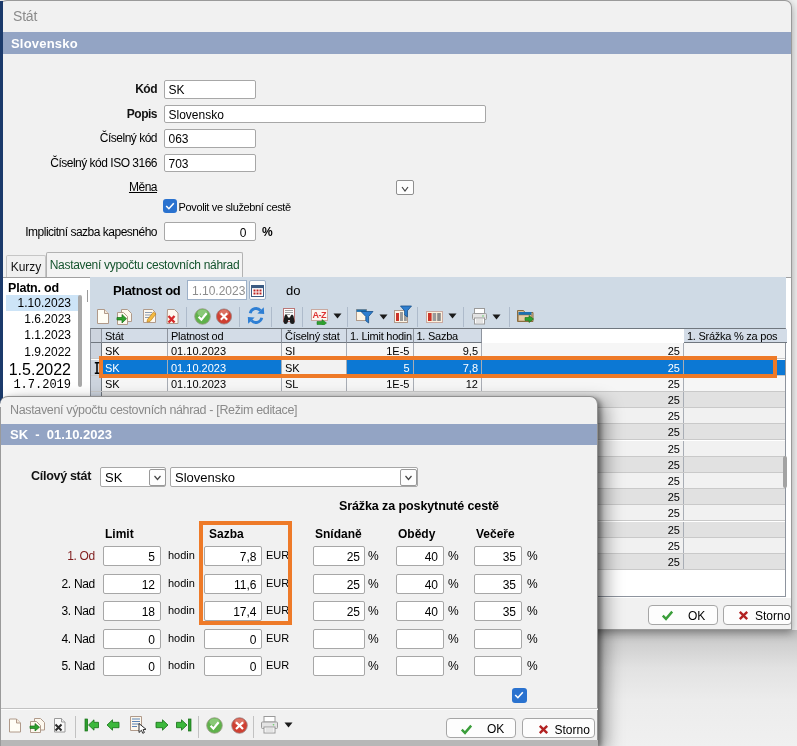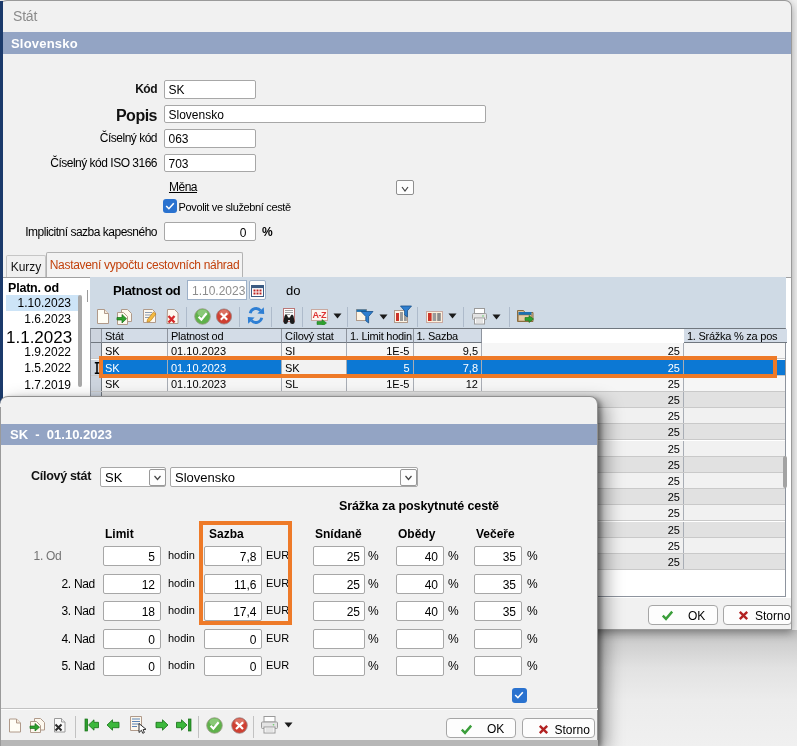--- a/index.html
+++ b/index.html
@@ -26,24 +26,24 @@
 <div class="abs" style="left:0;top:1px;width:3px;height:629px;background:#1b3a6b;z-index:5;"></div>
 
 <div class="abs" id="mainwin" style="left:0;top:0px;width:792px;height:630px;background:#f1f1f1;border:1px solid #9a9a9a;border-left:none;border-radius:7px 7px 0 0;box-shadow:0 3px 9px rgba(0,0,0,0.35);overflow:hidden;">
 
   <div class="abs" style="left:13px;top:7px;font-size:14px;color:#8a8a8a;letter-spacing:-0.2px;">Stát</div>
 
   <div class="abs" style="left:3px;top:31px;width:789px;height:22px;background:#93a4c4;"></div>
   <div class="abs" style="left:11px;top:35px;font-size:13px;font-weight:bold;color:#fff;letter-spacing:0.2px;">Slovensko</div>
 
   <div class="lab" style="left:0;top:81px;width:157px;font-size:12px;letter-spacing:-0.5px;">Kód</div>
-  <div class="lab" style="left:0;top:105.5px;width:157px;font-size:16px;letter-spacing:-0.5px;">Popis</div>
+  <div class="lab" style="left:0;top:105.5px;width:157px;font-size:12px;letter-spacing:-0.5px;">Popis</div>
   <div class="lab" style="left:0;top:130px;width:157px;font-size:12px;font-weight:normal;letter-spacing:-0.5px;color:#000;">Číselný kód</div>
   <div class="lab" style="left:0;top:154.5px;width:157px;font-size:12px;font-weight:normal;letter-spacing:-0.5px;color:#000;">Číselný kód ISO 3166</div>
-  <div class="lab" style="left:0;top:179px;width:157px;font-size:12px;font-weight:normal;letter-spacing:-0.5px;color:#000;margin-left:40px;"><span style="text-decoration:underline;">Měna</span></div>
+  <div class="lab" style="left:0;top:179px;width:157px;font-size:12px;font-weight:normal;letter-spacing:-0.5px;color:#000;"><span style="text-decoration:underline;">Měna</span></div>
   <div class="lab" style="left:0;top:223.5px;width:157px;font-size:12px;font-weight:normal;letter-spacing:-0.5px;color:#000;">Implicitní sazba kapesného</div>
 
   <div class="inp" style="left:163.5px;top:79px;width:92px;height:18.5px;font-size:12px;padding:2px 0 0 4px;">SK</div>
   <div class="inp" style="left:163.5px;top:103.5px;width:322.5px;height:18.5px;font-size:12px;padding:2px 0 0 4px;">Slovensko</div>
   <div class="inp" style="left:163.5px;top:128px;width:92px;height:18.5px;font-size:12px;padding:2px 0 0 4px;">063</div>
   <div class="inp" style="left:163.5px;top:152.5px;width:92px;height:18.5px;font-size:12px;padding:2px 0 0 4px;">703</div>
   <div class="abs" style="left:396px;top:179px;width:18px;height:14.5px;background:#fdfdfd;border:1px solid #8f8f8f;border-radius:2px;">
     <svg width="16" height="12" viewBox="0 0 16 12">
         <path d="M5 4 L8 8 L11 4" fill="none" stroke="#444" stroke-width="1.2"></path>
       </svg>
@@ -53,32 +53,32 @@
     <svg width="14" height="14" viewBox="0 0 14 14">
         <path d="M3.2 7 L5.9 9.7 L10.8 4.2" fill="none" stroke="#fff" stroke-width="1.6"></path>
       </svg>
   </div>
   <div class="abs" style="left:178.5px;top:199.5px;font-size:11px;letter-spacing:-0.35px;color:#000;">Povolit ve služební cestě</div>
 
   <div class="inp" style="left:163.5px;top:221px;width:92px;height:19px;font-size:12px;padding:3px 8px 0 0;text-align:right;">0</div>
   <div class="abs" style="left:262px;top:223.5px;font-size:12px;font-weight:bold;">%</div>
 
   <div class="abs" style="left:6px;top:254px;width:40px;height:22px;background:#f0f0f0;border:1px solid #c6c6c6;border-bottom:none;border-radius:2px 2px 0 0;font-size:12px;color:#111;text-align:center;padding-top:4px;">Kurzy</div>
-  <div class="abs" style="left:46px;top:251px;width:197px;height:25px;background:#f3f3f3;border:1px solid #b2b2b2;border-bottom:none;border-radius:2px 2px 0 0;font-size:12px;letter-spacing:-0.3px;color:#c2410c;text-align:center;padding-top:5px;">Nastavení vypočtu cestovních náhrad</div>
+  <div class="abs" style="left:46px;top:251px;width:197px;height:25px;background:#f3f3f3;border:1px solid #b2b2b2;border-bottom:none;border-radius:2px 2px 0 0;font-size:12px;letter-spacing:-0.3px;color:#14532d;text-align:center;padding-top:5px;">Nastavení vypočtu cestovních náhrad</div>
 
   <div class="abs" style="left:3px;top:276px;width:789px;height:321px;background:#fff;border-top:1px solid #a0a0a0;"></div>
 
   <div class="abs" style="left:3px;top:277px;width:84px;height:320px;background:#fff;">
     <div class="abs" style="left:5px;top:3px;font-size:12.5px;font-weight:bold;letter-spacing:-0.2px;">Platn. od</div>
     <div class="abs" style="left:3px;top:16.5px;width:73px;height:16px;background:#cde4f7;font-size:12px;text-align:right;padding:1.5px 8px 0 0;">1.10.2023</div>
     <div class="abs" style="left:3px;top:32.5px;width:73px;height:16px;font-size:12px;text-align:right;padding:1.5px 8px 0 0;">1.6.2023</div>
-    <div class="abs" style="left:3px;top:48.5px;width:73px;height:16px;font-size:17px;text-align:right;padding:1.5px 8px 0 0;">1.1.2023</div>
+    <div class="abs" style="left:3px;top:48.5px;width:73px;height:16px;font-size:12px;text-align:right;padding:1.5px 8px 0 0;">1.1.2023</div>
     <div class="abs" style="left:3px;top:65.5px;width:73px;height:16px;font-size:12px;text-align:right;padding:1.5px 8px 0 0;">1.9.2022</div>
-    <div class="abs" style="left:3px;top:81.5px;width:73px;height:16px;font-size:12px;text-align:right;padding:1.5px 8px 0 0;">1.5.2022</div>
-    <div class="abs" style="left:3px;top:98.5px;width:73px;height:16px;font-size:12px;text-align:right;padding:1.5px 8px 0 0;">1.7.2019</div>
+    <div class="abs" style="left:3px;top:81.5px;width:73px;height:16px;font-size:16px;text-align:right;padding:1.5px 8px 0 0;">1.5.2022</div>
+    <div class="abs" style="left:3px;top:98.5px;width:73px;height:16px;font-size:12px;text-align:right;padding:1.5px 8px 0 0;font-family:Liberation Mono, monospace;">1.7.2019</div>
     <div class="abs" style="left:75px;top:17px;width:4px;height:92px;background:#a9a9a9;border-radius:2px;"></div>
   </div>
 
   <div class="abs" style="left:86.5px;top:289px;width:1.5px;height:12px;background:#9a9a9a;"></div>
 
   <div class="abs" style="left:90px;top:276px;width:696px;height:51px;background:#cfdae5;"></div>
   <div class="abs" style="left:113px;top:282px;font-size:13px;font-weight:bold;letter-spacing:-0.3px;">Platnost od</div>
   <div class="abs" style="left:187px;top:279px;width:60px;height:20px;background:#fff;border:1px solid #9cb0c8;font-size:12px;color:#8d8d8d;padding:3px 0 0 4px;">1.10.2023</div>
   <div class="abs" style="left:249px;top:279px;width:17px;height:20px;background:#fcfcfc;border:1px solid #9cb0c8;border-radius:2px;padding:2px 0 0 1px;">
     <svg width="13" height="13" viewBox="0 0 13 13">
@@ -196,21 +196,21 @@
         <path d="M1.5 7 h13 v6 h-13 z" fill="#e7cda6" stroke="#8a6d40" stroke-width="0.5"></path>
         <path d="M8 9.5 L12 9.5 L12 7.5 L16.5 11 L12 14.5 L12 12.5 L8 12.5 z" fill="#2ea12e" stroke="#176e17" stroke-width="0.6"></path>
       </svg>
   </div>
 
   <div class="abs" style="left:90px;top:327px;width:696px;height:269px;background:#fff;border:1px solid #8e949e;border-top:1px solid #70777f;">
 
     <div class="hc" style="left:0;width:11px;background:#cdd4de;"></div>
     <div class="hc" style="left:11px;width:66px;">Stát</div>
     <div class="hc" style="left:77px;width:114px;">Platnost od</div>
-    <div class="hc" style="left:191px;width:65px;">Cílový stat</div>
+    <div class="hc" style="left:191px;width:65px;">Číselný stat</div>
     <div class="hc" style="left:256px;width:66.5px;">1. Limit hodin</div>
     <div class="hc" style="left:322.5px;width:68.5px;">1. Sazba</div>
     <div class="hc" style="left:593px;width:103px;border-right:none;">1. Srážka % za pos</div>
 
     <div class="row" style="top:14.3px;background:#f6f6f6;">
         <div class="sel"></div>
         <div class="c" style="left:11px;width:66px;">SK</div>
         <div class="c" style="left:77px;width:114px;">01.10.2023</div>
         <div class="c" style="left:191px;width:65px;">SI</div>
         <div class="c r" style="left:256px;width:66.5px;">1E-5</div>
@@ -311,20 +311,21 @@
   </div>
   <div class="abs btnmain" style="left:723px;top:604px;width:69px;height:19.5px;background:#fdfdfd;border:1px solid #a6a6a6;border-radius:4px;">
     <svg class="abs" style="left:13.5px;top:4px;" width="11" height="11" viewBox="0 0 11 11">
         <path d="M1.8 1.8 L9.2 9.2 M9.2 1.8 L1.8 9.2" fill="none" stroke="#b22222" stroke-width="2.4"></path>
       </svg>
     <div class="abs" style="left:31px;top:2.5px;font-size:12px;">Storno</div>
   </div>
 </div>
 
 <div class="abs" id="dialog" style="z-index:10;left:0;top:396px;width:598px;height:350px;background:#f1f1f1;border:1px solid #909090;border-left:none;border-bottom:none;border-radius:8px 8px 0 0;box-shadow:3px 2px 5px rgba(0,0,0,0.38), 8px 6px 18px rgba(0,0,0,0.38);">
+  <div class="abs" style="left:10px;top:6px;font-size:12.5px;color:#8a8a8a;letter-spacing:-0.35px;">Nastavení výpočtu cestovních náhrad - [Režim editace]</div>
   <div class="abs" style="left:0;top:27px;width:597px;height:21px;background:#93a4c4;"></div>
   <div class="abs" style="left:10px;top:30px;font-size:13px;font-weight:bold;color:#fff;">SK&nbsp;&nbsp;-&nbsp;&nbsp;01.10.2023</div>
 
   <div class="lab" style="left:0;top:71.5px;width:91px;font-size:12.5px;">Cílový stát</div>
   <div class="inp" style="left:100px;top:70px;width:66px;height:20px;font-size:13px;padding:2px 0 0 4px;">SK</div>
   <div class="abs" style="left:148.5px;top:71.5px;width:17px;height:17.5px;background:#fdfdfd;border:1px solid #999;border-radius:2px;"><svg width="15" height="15" viewBox="0 0 15 15">
         <path d="M4.5 6 L7.5 9.5 L10.5 6" fill="none" stroke="#444" stroke-width="1.2"></path>
       </svg></div>
   <div class="inp" style="left:170px;top:70px;width:248px;height:20px;font-size:13px;padding:2px 0 0 4px;">Slovensko</div>
   <div class="abs" style="left:400px;top:71.5px;width:17px;height:17.5px;background:#fdfdfd;border:1px solid #999;border-radius:2px;"><svg width="15" height="15" viewBox="0 0 15 15">
@@ -332,21 +333,21 @@
       </svg></div>
 
   <div class="abs bold" style="left:339px;top:101.5px;font-size:12.5px;letter-spacing:-0.1px;">Srážka za poskytnuté cestě</div>
 
   <div class="abs bold" style="left:105px;top:130px;font-size:12px;">Limit</div>
   <div class="abs bold" style="left:209px;top:130px;font-size:12px;">Sazba</div>
   <div class="abs bold" style="left:315px;top:130px;font-size:12px;">Snídaně</div>
   <div class="abs bold" style="left:398px;top:130px;font-size:12px;">Obědy</div>
   <div class="abs bold" style="left:476px;top:130px;font-size:12px;">Večeře</div>
 
-  <div class="lab" style="left:0;top:152px;width:95px;font-size:12px;font-weight:normal;color:#737373;text-align:center;">1. Od</div>
+  <div class="lab" style="left:0;top:152px;width:95px;font-size:12px;font-weight:normal;color:#7f1d1d;">1. Od</div>
   <div class="inp" style="left:103px;top:149px;width:58px;height:20px;font-size:12px;text-align:right;padding:3px 5px 0 0;">5</div>
   <div class="abs" style="left:168px;top:152px;font-size:11px;">hodin</div>
   <div class="inp" style="left:203.5px;top:149px;width:58px;height:20px;font-size:12px;text-align:right;padding:3px 4px 0 0;">7,8</div>
   <div class="abs" style="left:266px;top:152px;font-size:11px;">EUR</div>
   <div class="inp" style="left:313px;top:149px;width:52px;height:20px;font-size:12px;text-align:right;padding:3px 4px 0 0;">25</div>
   <div class="abs" style="left:368px;top:152px;font-size:12px;">%</div>
   <div class="inp" style="left:396px;top:149px;width:48px;height:20px;font-size:12px;text-align:right;padding:3px 5px 0 0;">40</div>
   <div class="abs" style="left:448px;top:152px;font-size:12px;">%</div>
   <div class="inp" style="left:474px;top:149px;width:48px;height:20px;font-size:12px;text-align:right;padding:3px 5px 0 0;">35</div>
   <div class="abs" style="left:527px;top:152px;font-size:12px;">%</div>

